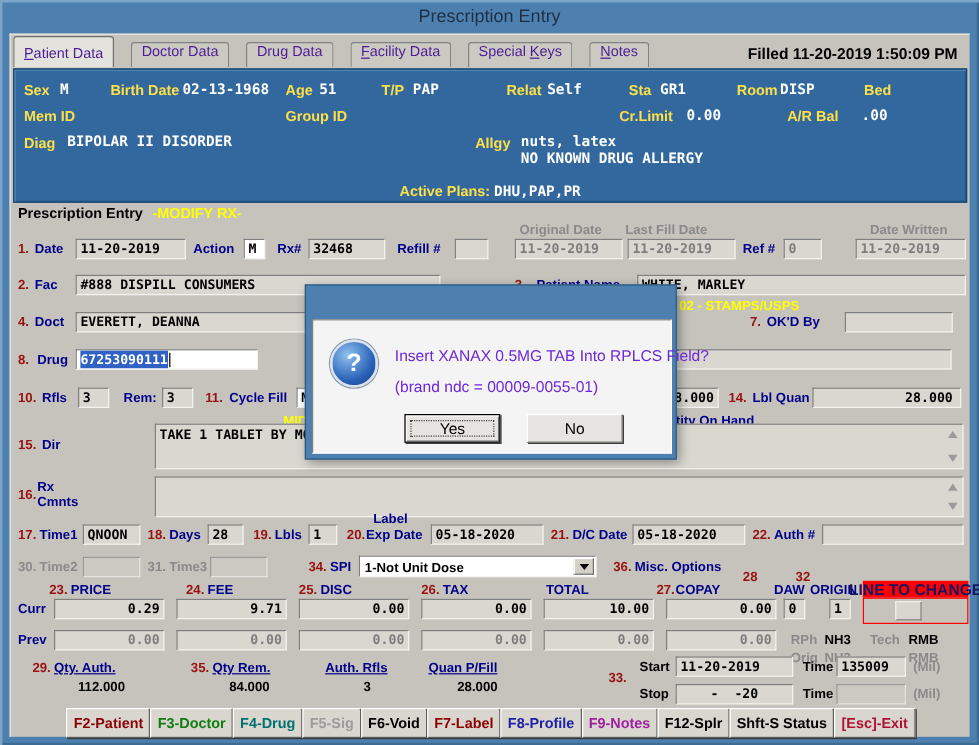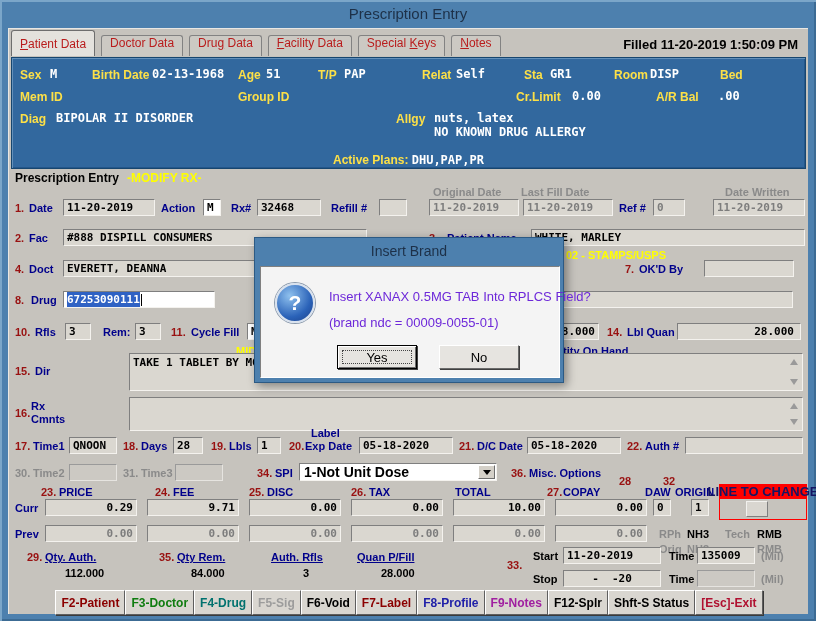--- a/index.html
+++ b/index.html
@@ -8,21 +8,21 @@
     font-family:"Liberation Sans",sans-serif;
     box-shadow:inset 2px 2px 0 #7ba6c9, inset -2px -2px 0 #3c6b94}
   .a{position:absolute}
   .wtitle{top:5px;left:0;width:100%;text-align:center;font-size:15px;color:#1d3048}
   .content{left:8px;top:28px;width:800px;height:586px;background:#c6c3bd;
     border-top:1px solid #e9e7e3;border-left:1px solid #e9e7e3}
 
   
   .tabrow{left:2px;top:1px;height:26px;display:flex;align-items:flex-end}
   .tab{height:21px;padding:0 8px 0;background:#ccc9c3;border:1px solid #828282;border-bottom:none;
-    border-radius:3px 3px 0 0;font-size:12px;color:#b91c1c;margin-right:6px;white-space:nowrap}
+    border-radius:3px 3px 0 0;font-size:12px;color:#4c1d95;margin-right:14px;white-space:nowrap}
   .tab.sel{height:26px;padding-top:6px;background:#e4e2dd;border-color:#6e6e6e;position:relative;z-index:2}
   .accel{text-decoration:underline}
   .filled{right:10px;top:8px;font-weight:bold;font-size:13px;color:#000}
 
   
   .bluepanel{left:2px;top:28px;width:795px;height:112px;background:#32689e;border:1px solid #17466f;
     box-shadow:inset 1px 1px 0 #6390ba, inset -1px -1px 0 #24568a}
   .bl{color:#fde047;font-weight:bold;font-size:12px;white-space:nowrap}
   .bv{color:#fff;font-weight:bold;font-size:12px;font-family:"DejaVu Sans Mono",monospace;white-space:nowrap}
   .plansline{top:92px;left:0;width:100%;text-align:center}
@@ -46,21 +46,21 @@
   .fld.ro{color:#7d7d7d}
   .fld.right{justify-content:flex-end}
   .fld.dis{background:#ccc9c3;border-color:#9a9a9a #e6e4e0 #e6e4e0 #9a9a9a}
   .fld.big{height:38px;align-items:flex-start;padding-top:2px}
   .fld.med{height:34px;align-items:flex-start;padding-top:2px}
   .selText{background:#2f62c4;color:#fff;padding:1px 0}
   .caret{display:inline-block;width:1px;height:12px;background:#000;margin-left:1px}
   .tri-up{width:0;height:0;border-left:4px solid transparent;border-right:4px solid transparent;border-bottom:6px solid #9a9a9a}
   .tri-dn{width:0;height:0;border-left:4px solid transparent;border-right:4px solid transparent;border-top:6px solid #9a9a9a}
   .combo{background:#fff;border:1px solid;border-color:#7f7f7f #f4f2ee #f4f2ee #7f7f7f;height:18px;
-    display:flex;align-items:flex-end;padding:0 20px 0 4px;font-weight:bold;font-size:14px;color:#000;position:relative}
+    display:flex;align-items:flex-end;padding:0 20px 0 4px;font-weight:bold;font-size:11px;color:#000;position:relative}
   .dd{position:absolute;right:1px;top:1px;bottom:1px;width:17px;background:#d4d0c8;
     border:1px solid;border-color:#fff #6e6e6e #6e6e6e #fff;display:flex;align-items:center;justify-content:center}
   .dd .tridn{width:0;height:0;border-left:4px solid transparent;border-right:4px solid transparent;border-top:5px solid #000}
 
   .redbar{background:#f00;color:#151563;font-weight:bold;font-size:13px;display:flex;align-items:center;justify-content:center;white-space:nowrap}
   .redbox{border:1px solid #f00}
   .mini{background:#d9d6d0;border:1px solid;border-color:#f2f1ee #7f7f7f #7f7f7f #f2f1ee}
 
   
   .dialog{left:245px;top:208px;width:310px;height:146px;background:#4d80ae;border:1px solid #2c5a84;
@@ -351,21 +351,20 @@
         </div>
       <div class="fkey" style="color: rgb(0, 0, 0);">
           <span>Shft-S Status</span>
         </div>
       <div class="fkey" style="color: rgb(176, 16, 48);">
           <span>[Esc]-Exit</span>
         </div>
     </div>
 
     <div class="a dialog">
-      <div class="a dlgTitle">Insert Brand</div>
       <div class="a dlgBody">
         <div class="a qicon">?</div>
         <span class="a dlgTxt" style="left:68px;top:22px">Insert XANAX 0.5MG TAB Into RPLCS Field?</span>
         <span class="a dlgTxt" style="left:68px;top:48px">(brand ndc = 00009-0055-01)</span>
         <div class="a btn def" style="left:76px;top:78px;width:80px;height:24px">
           <span>Yes</span>
           <span class="focusrect"></span>
         </div>
         <div class="a btn" style="left:178px;top:78px;width:80px;height:24px">
           <span>No</span>

